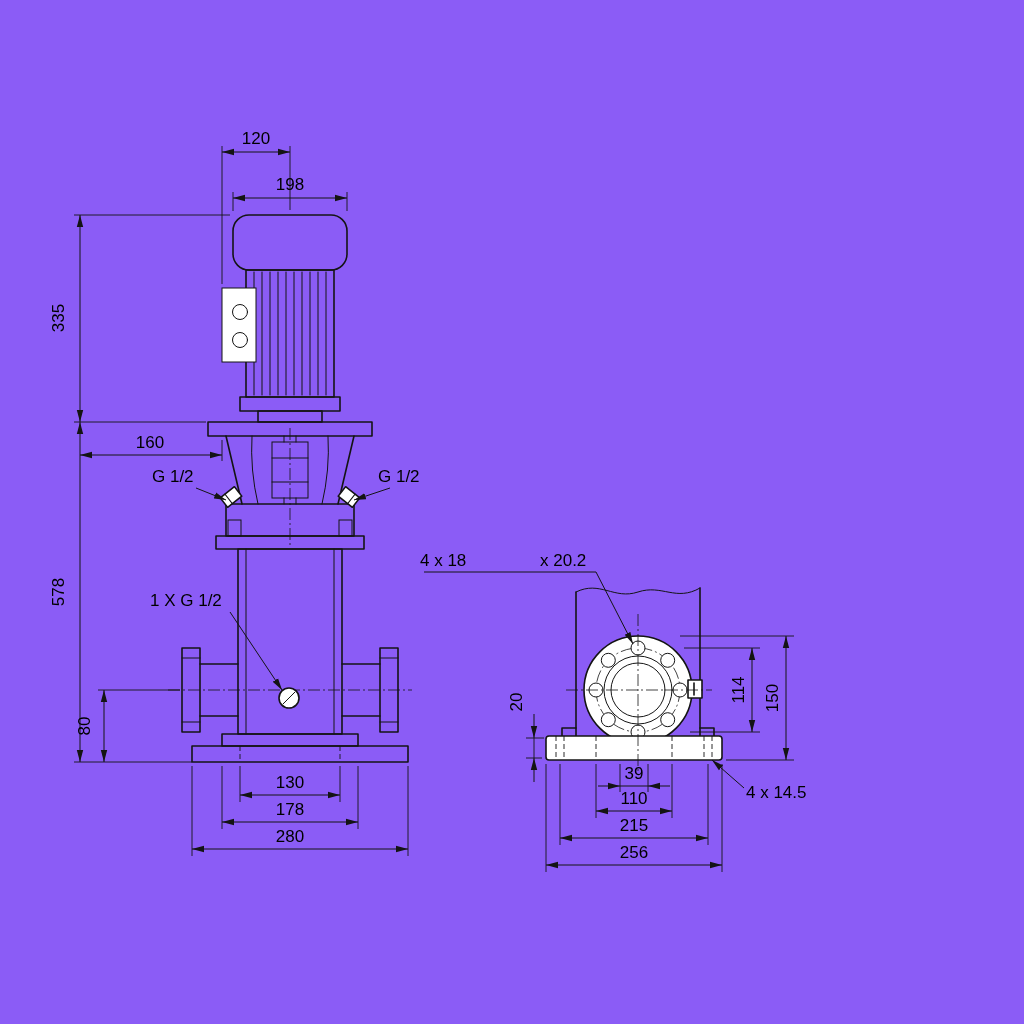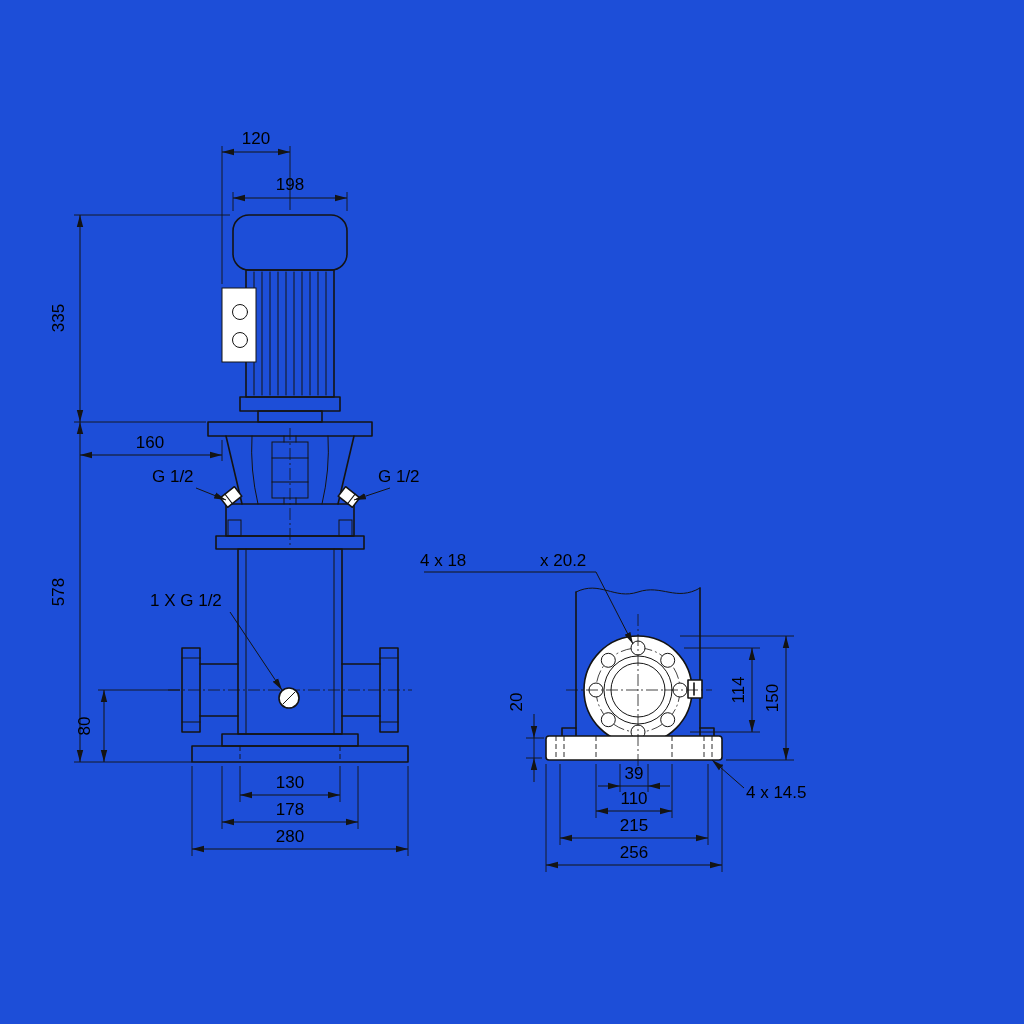--- a/index.html
+++ b/index.html
@@ -1,16 +1,16 @@
 <!DOCTYPE html>
 <html><head>
 <meta charset="utf-8">
 <style>
   html,body{margin:0;padding:0;background:#ffffff;}
-  .stage{width:1024px;height:1024px;background:#1d4ed8;position:relative;}
+  .stage{width:1024px;height:1024px;background:#8b5cf6;position:relative;}
   svg{display:block;}
   .o  {fill:none;stroke:#141414;stroke-width:1.6;stroke-linejoin:round;stroke-linecap:round;}
   .ow {fill:#ffffff;stroke:#141414;stroke-width:1.6;stroke-linejoin:round;}
   .t  {fill:none;stroke:#141414;stroke-width:1;stroke-linecap:round;}
   .tw {fill:#ffffff;stroke:#141414;stroke-width:1;}
   .xl {fill:none;stroke:#141414;stroke-width:0.9;}
   .dl {fill:none;stroke:#141414;stroke-width:1;}
   .cl {fill:none;stroke:#141414;stroke-width:0.8;stroke-dasharray:12 3 2 3;}
   .hd {fill:none;stroke:#141414;stroke-width:0.9;stroke-dasharray:5 3;}
   .dt {font-family:"Liberation Sans",sans-serif;font-size:17px;fill:#000;text-anchor:middle;}

